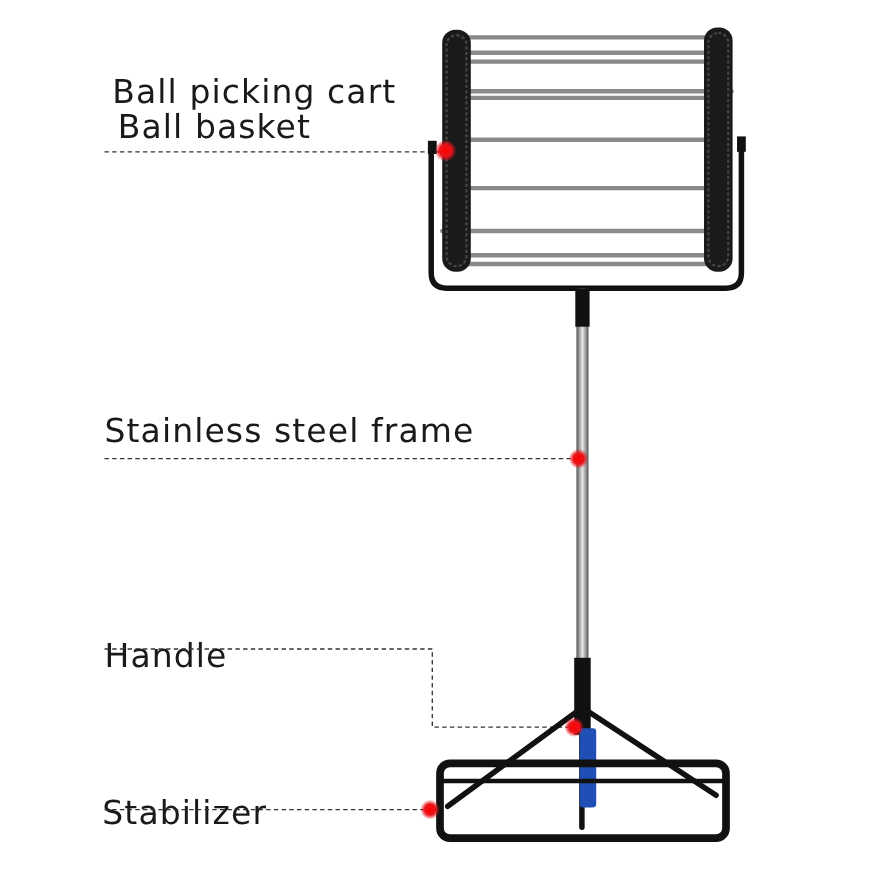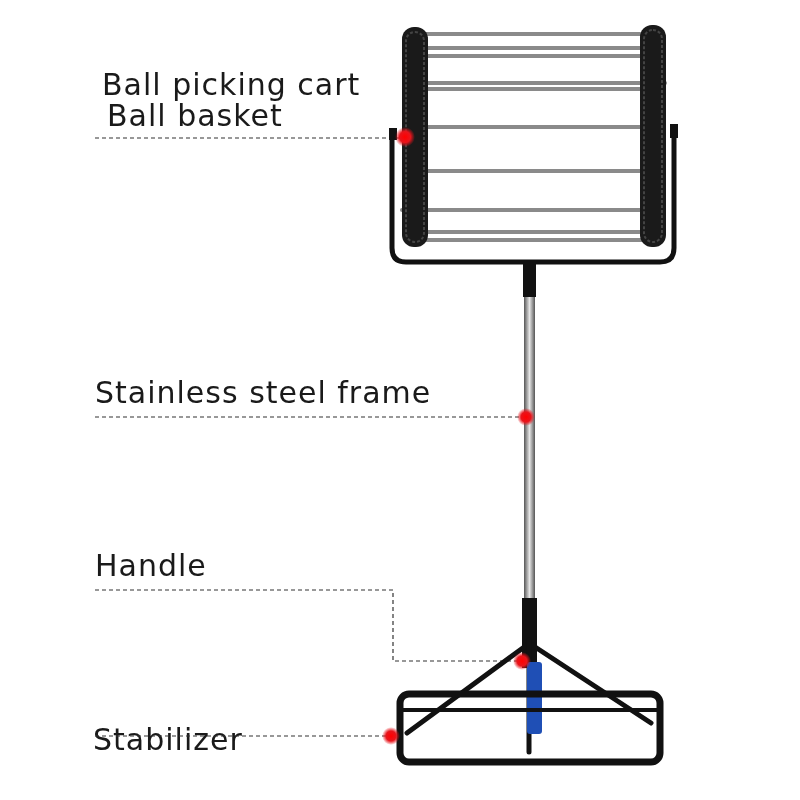--- a/index.html
+++ b/index.html
@@ -6,21 +6,21 @@
   body { width:800px; height:800px; position:relative; overflow:hidden; font-family:"DejaVu Sans", sans-serif; }
   .label { position:absolute; color:#1a1a1a; font-size:30px; letter-spacing:1px; line-height:1; white-space:nowrap; }
   svg.product { position:absolute; left:0; top:0; }
 </style>
 </head>
 <body>
 
 <div class="label" style="left:102px;top:70px;">Ball picking cart</div>
 <div class="label" style="left:95px;top:101px;margin-left:12px;">Ball basket</div>
 <div class="label" style="left:95px;top:378px;">Stainless steel frame</div>
-<div class="label" style="left:95px;top:551px;text-align:center;">Handle</div>
+<div class="label" style="left:95px;top:582px;text-align:center;">Handle</div>
 <div class="label" style="left:93px;top:725px;">Stabilizer</div>
 
 <svg class="product" width="800" height="800" viewBox="0 0 800 800">
   <defs>
     <radialGradient id="glow" cx="50%" cy="50%" r="50%">
       <stop offset="0%" stop-color="#ff0000"></stop>
       <stop offset="55%" stop-color="#e8141b"></stop>
       <stop offset="100%" stop-color="#e8141b" stop-opacity="0"></stop>
     </radialGradient>
     <linearGradient id="pole" x1="0" x2="1">

